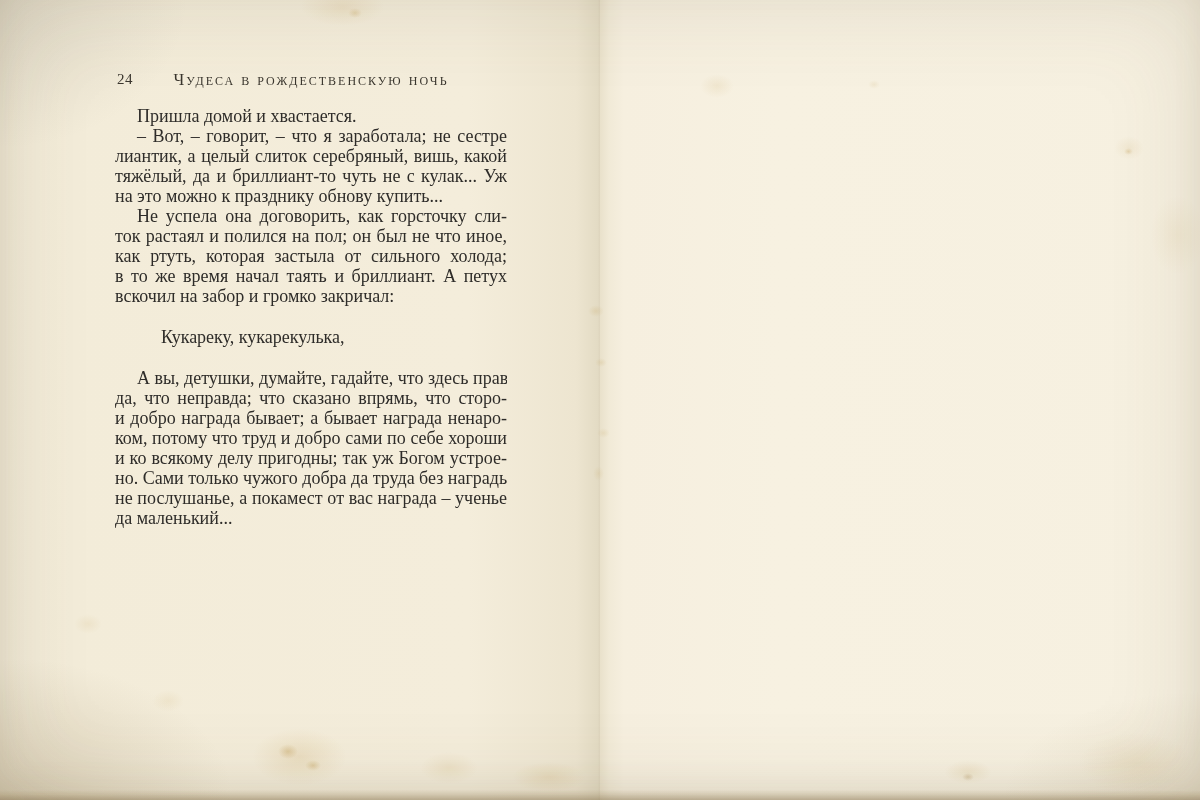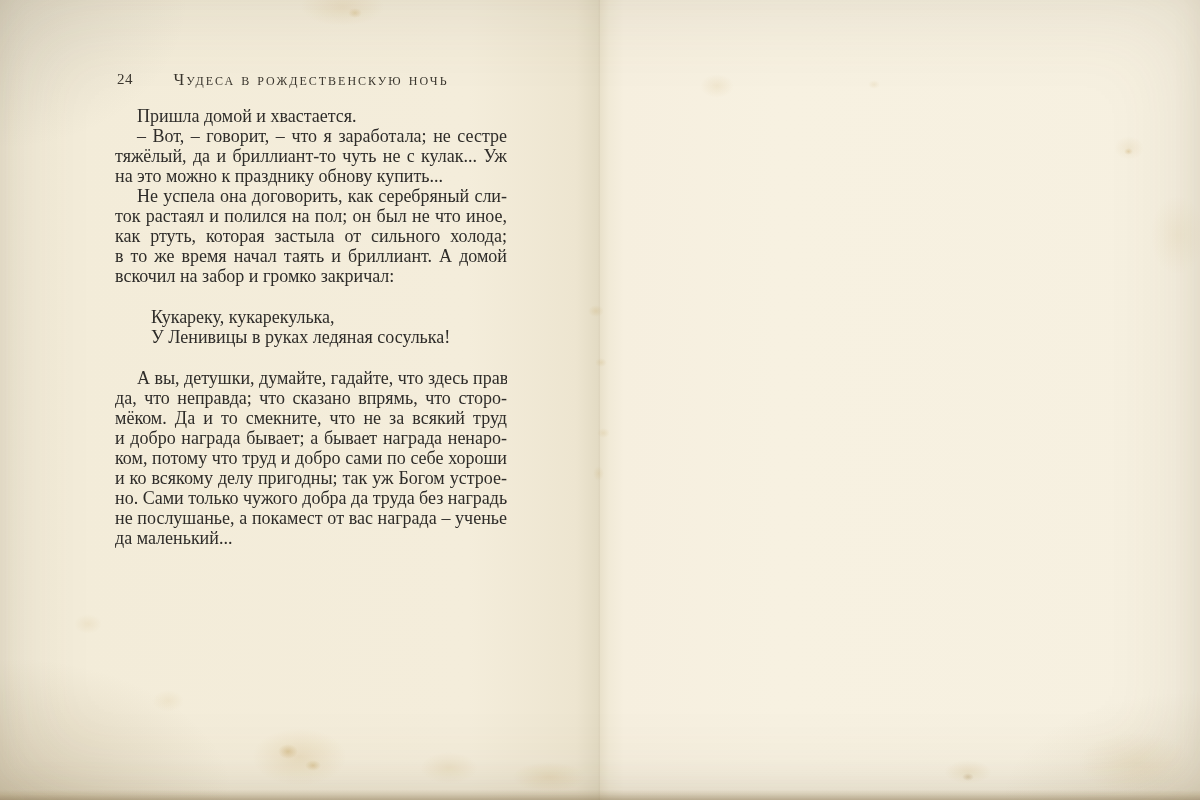--- a/index.html
+++ b/index.html
@@ -31,21 +31,21 @@
   .lp-body{position:absolute;left:115px;top:106px;width:392px;}
 
   
   .para{font-size:18px;line-height:20px;}
   .line{
     white-space:nowrap;overflow:hidden;
     text-align:justify;text-align-last:justify;
   }
   .line.first{text-indent:22px;}
   .line.last{text-align-last:left;}
-  .para.verse{margin:21px 0 21px 36px;}
+  .para.verse{margin:21px 0 21px 46px;}
   .para.verse .line{text-align:left;text-align-last:left;}
 
   
   .stain{position:absolute;border-radius:50%;pointer-events:none;}
   .bottom-edge{
     position:absolute;left:0;right:0;bottom:0;height:10px;pointer-events:none;
     background:linear-gradient(to bottom,rgba(170,148,105,0) 0%,rgba(168,146,102,.22) 45%,rgba(138,117,80,.45) 100%);
   }
   .book::after{
     content:'';position:absolute;inset:0;pointer-events:none;
@@ -73,38 +73,37 @@
     <div class="lp-header">
       <span class="page-number">24</span>
       <div class="running-title">Чудеса в рождественскую ночь</div>
     </div>
     <div class="lp-body" id="lp-body">
         <div class="para prose">
           <div class="line first last">Пришла домой и хвастается.</div>
         </div>
         <div class="para prose">
           <div class="line first">– Вот, – говорит, – что я заработала; не сестре</div>
+          <div class="line">лиантик, а целый слиток серебряный, вишь, какой</div>
           <div class="line">тяжёлый, да и бриллиант-то чуть не с кулак... Уж</div>
           <div class="line last">на это можно к празднику обнову купить...</div>
         </div>
         <div class="para prose">
-          <div class="line first">Не успела она договорить, как серебряный сли-</div>
+          <div class="line first">Не успела она договорить, как горсточку сли-</div>
           <div class="line">ток растаял и полился на пол; он был не что иное,</div>
           <div class="line">как ртуть, которая застыла от сильного холода;</div>
-          <div class="line">в то же время начал таять и бриллиант. А домой</div>
+          <div class="line">в то же время начал таять и бриллиант. А петух</div>
           <div class="line last">вскочил на забор и громко закричал:</div>
         </div>
         <div class="para verse">
           <div class="line">Кукареку, кукарекулька,</div>
-          <div class="line last">У Ленивицы в руках ледяная сосулька!</div>
         </div>
         <div class="para prose">
           <div class="line first">А вы, детушки, думайте, гадайте, что здесь прав-</div>
           <div class="line">да, что неправда; что сказано впрямь, что сторо-</div>
-          <div class="line">мёком. Да и то смекните, что не за всякий труд</div>
           <div class="line">и добро награда бывает; а бывает награда ненаро-</div>
           <div class="line">ком, потому что труд и добро сами по себе хороши</div>
           <div class="line">и ко всякому делу пригодны; так уж Богом устрое-</div>
           <div class="line">но. Сами только чужого добра да труда без награды</div>
           <div class="line">не послушанье, а покамест от вас награда – ученье</div>
           <div class="line last">да маленький...</div>
         </div>
       </div>
   </div>
 

